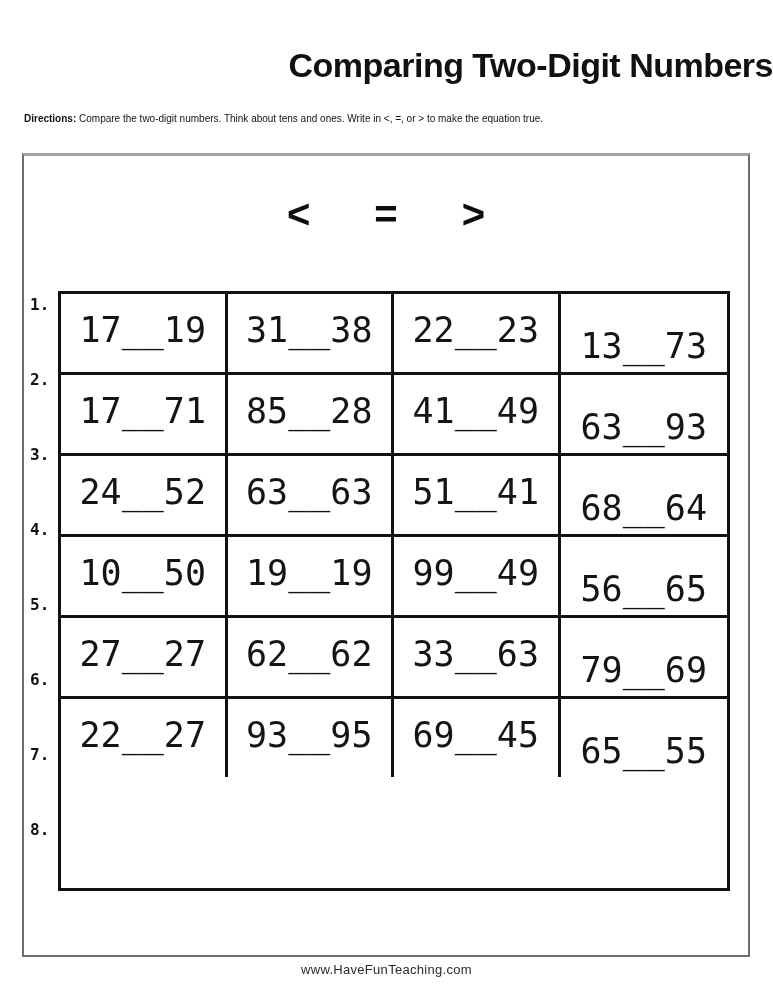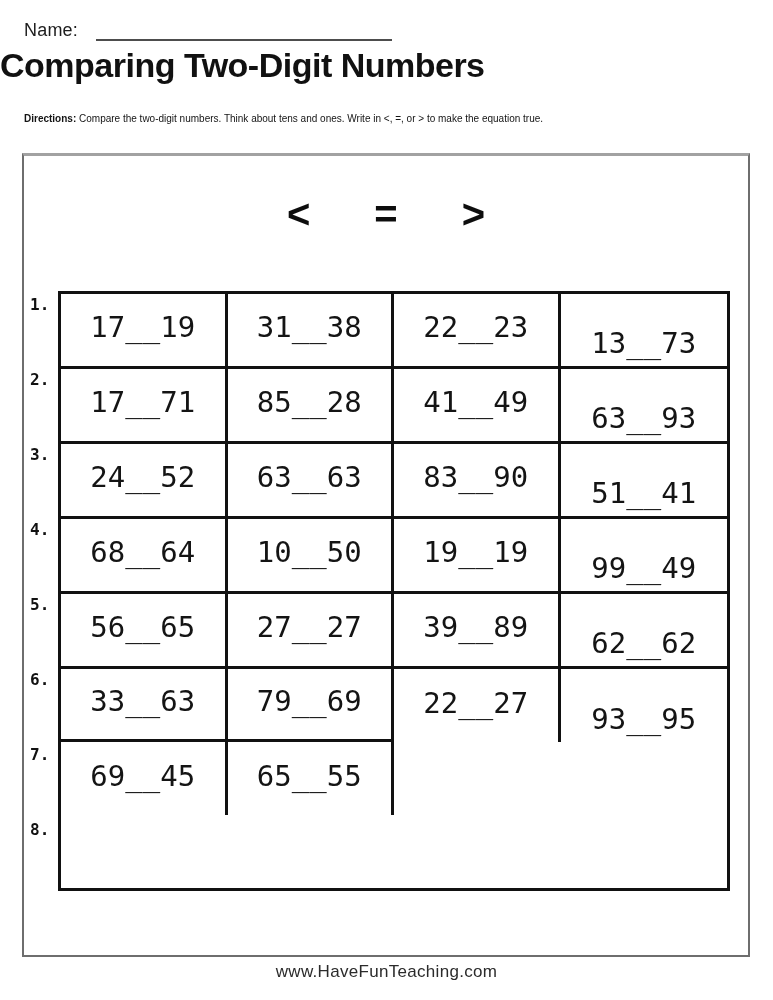--- a/index.html
+++ b/index.html
@@ -35,21 +35,21 @@
     height: 16px;
     border-bottom: 2px solid #4d4d4d;
   }
   
   .title {
     position: absolute;
     top: 46px;
     left: 0;
     width: 100%;
     margin: 0;
-    text-align: left;
+    text-align: right;
     font-size: 34px;
     font-weight: bold;
     letter-spacing: -0.5px;
     color: #111111;
   }
   
   .directions {
     position: absolute;
     top: 112px;
     left: 24px;
@@ -119,48 +119,44 @@
   }
   .cell {
     box-sizing: border-box;
     border-right: 3px solid #111111;
     border-bottom: 3px solid #111111;
     display: flex;
     align-items: center;
     justify-content: center;
     padding-bottom: 6px;
     font-family: "DejaVu Sans Mono", monospace;
-    font-size: 29px;
+    font-size: 35px;
     font-weight: normal;
     color: #141414;
     white-space: nowrap;
   }
   .cell:nth-child(4n) { border-right: none; margin-top: 32px; }
   .cell:nth-last-child(-n+4) { border-bottom: none; }
   
   .footer {
     position: absolute;
     top: 962px;
     left: 0;
     width: 100%;
     text-align: center;
-    font-size: 17px;
+    font-size: 13px;
     color: #2b2b2b;
     letter-spacing: 0.3px;
   }
 </style>
 </head>
 <body>
 
 <div class="page">
 
-  <div class="name-row">
-    <span class="name-label">Name:</span>
-    <span class="name-line"></span>
-  </div>
 
   <h1 class="title">Comparing Two-Digit Numbers</h1>
 
   <p class="directions"><b>Directions:</b><span> Compare the two-digit numbers. Think about tens and ones. Write in &lt;, =, or &gt; to make the equation true.</span></p>
 
   <div class="worksheet-box">
 
     <div class="symbols">
       <span>&lt;</span>
       <span>=</span>
@@ -182,29 +178,27 @@
       <div class="cell">17__19</div>
       <div class="cell">31__38</div>
       <div class="cell">22__23</div>
       <div class="cell">13__73</div>
       <div class="cell">17__71</div>
       <div class="cell">85__28</div>
       <div class="cell">41__49</div>
       <div class="cell">63__93</div>
       <div class="cell">24__52</div>
       <div class="cell">63__63</div>
-      <div class="cell">83__90</div>
       <div class="cell">51__41</div>
       <div class="cell">68__64</div>
       <div class="cell">10__50</div>
       <div class="cell">19__19</div>
       <div class="cell">99__49</div>
       <div class="cell">56__65</div>
       <div class="cell">27__27</div>
-      <div class="cell">39__89</div>
       <div class="cell">62__62</div>
       <div class="cell">33__63</div>
       <div class="cell">79__69</div>
       <div class="cell">22__27</div>
       <div class="cell">93__95</div>
       <div class="cell">69__45</div>
       <div class="cell">65__55</div>
     </div>
 
   </div>

